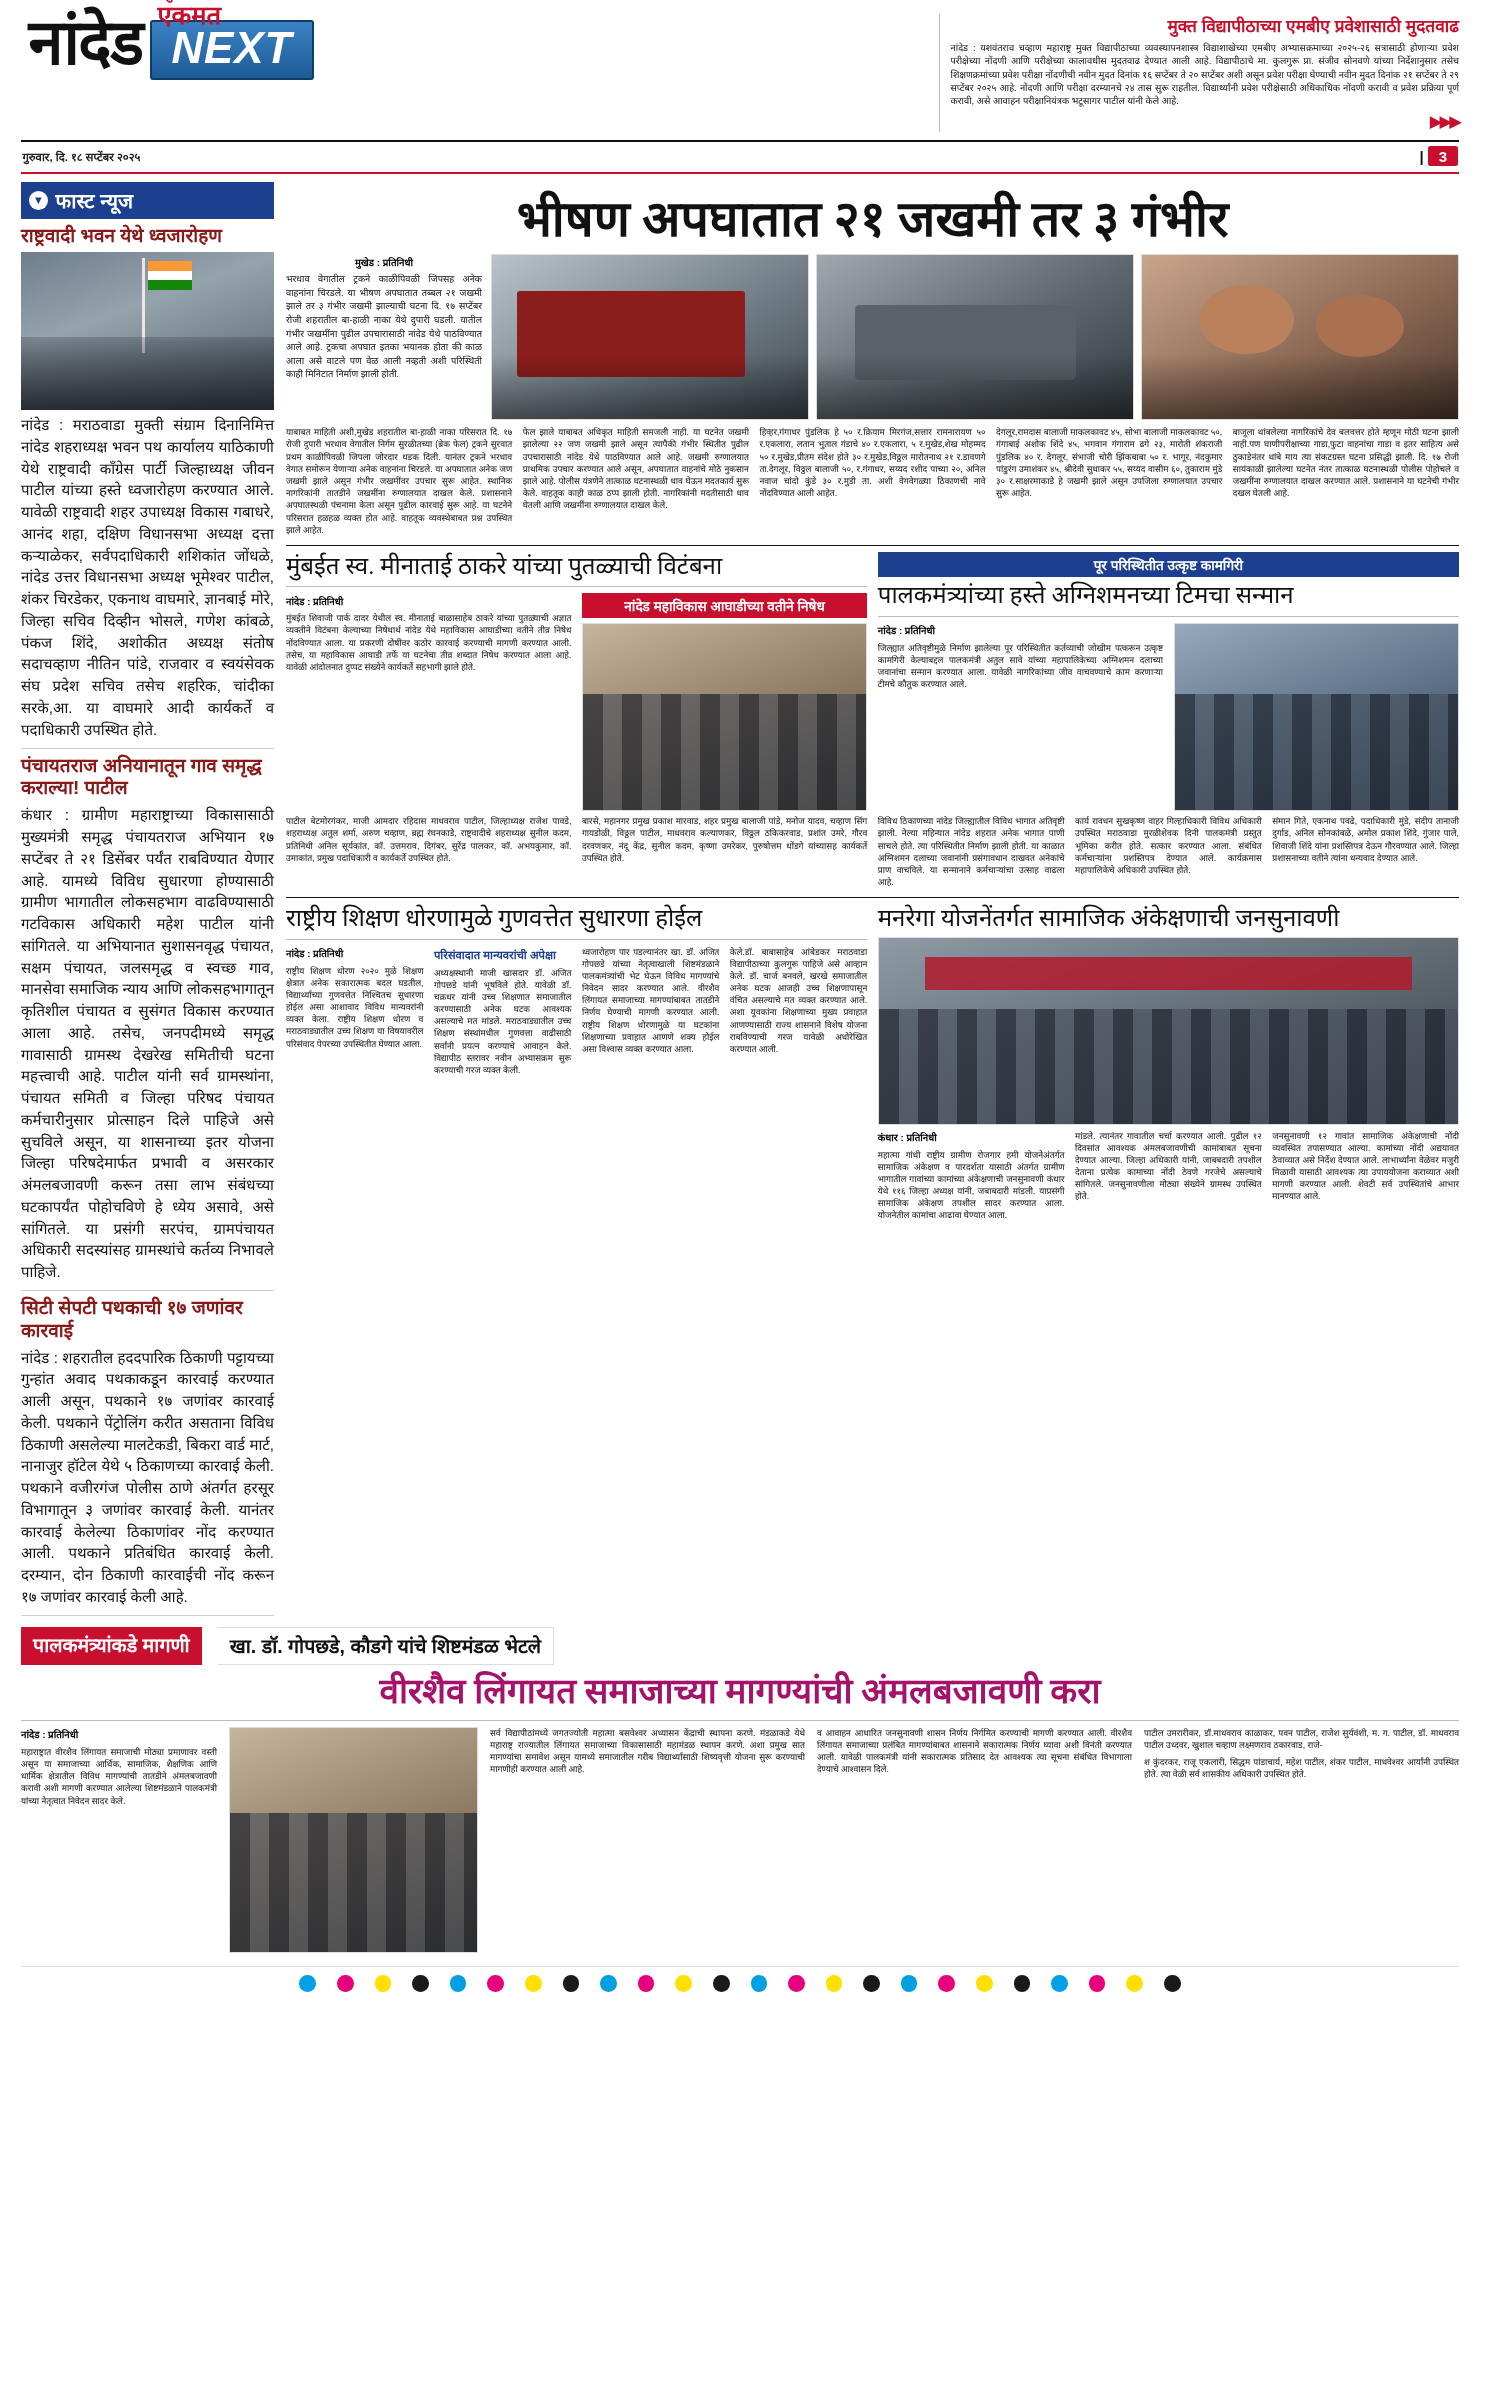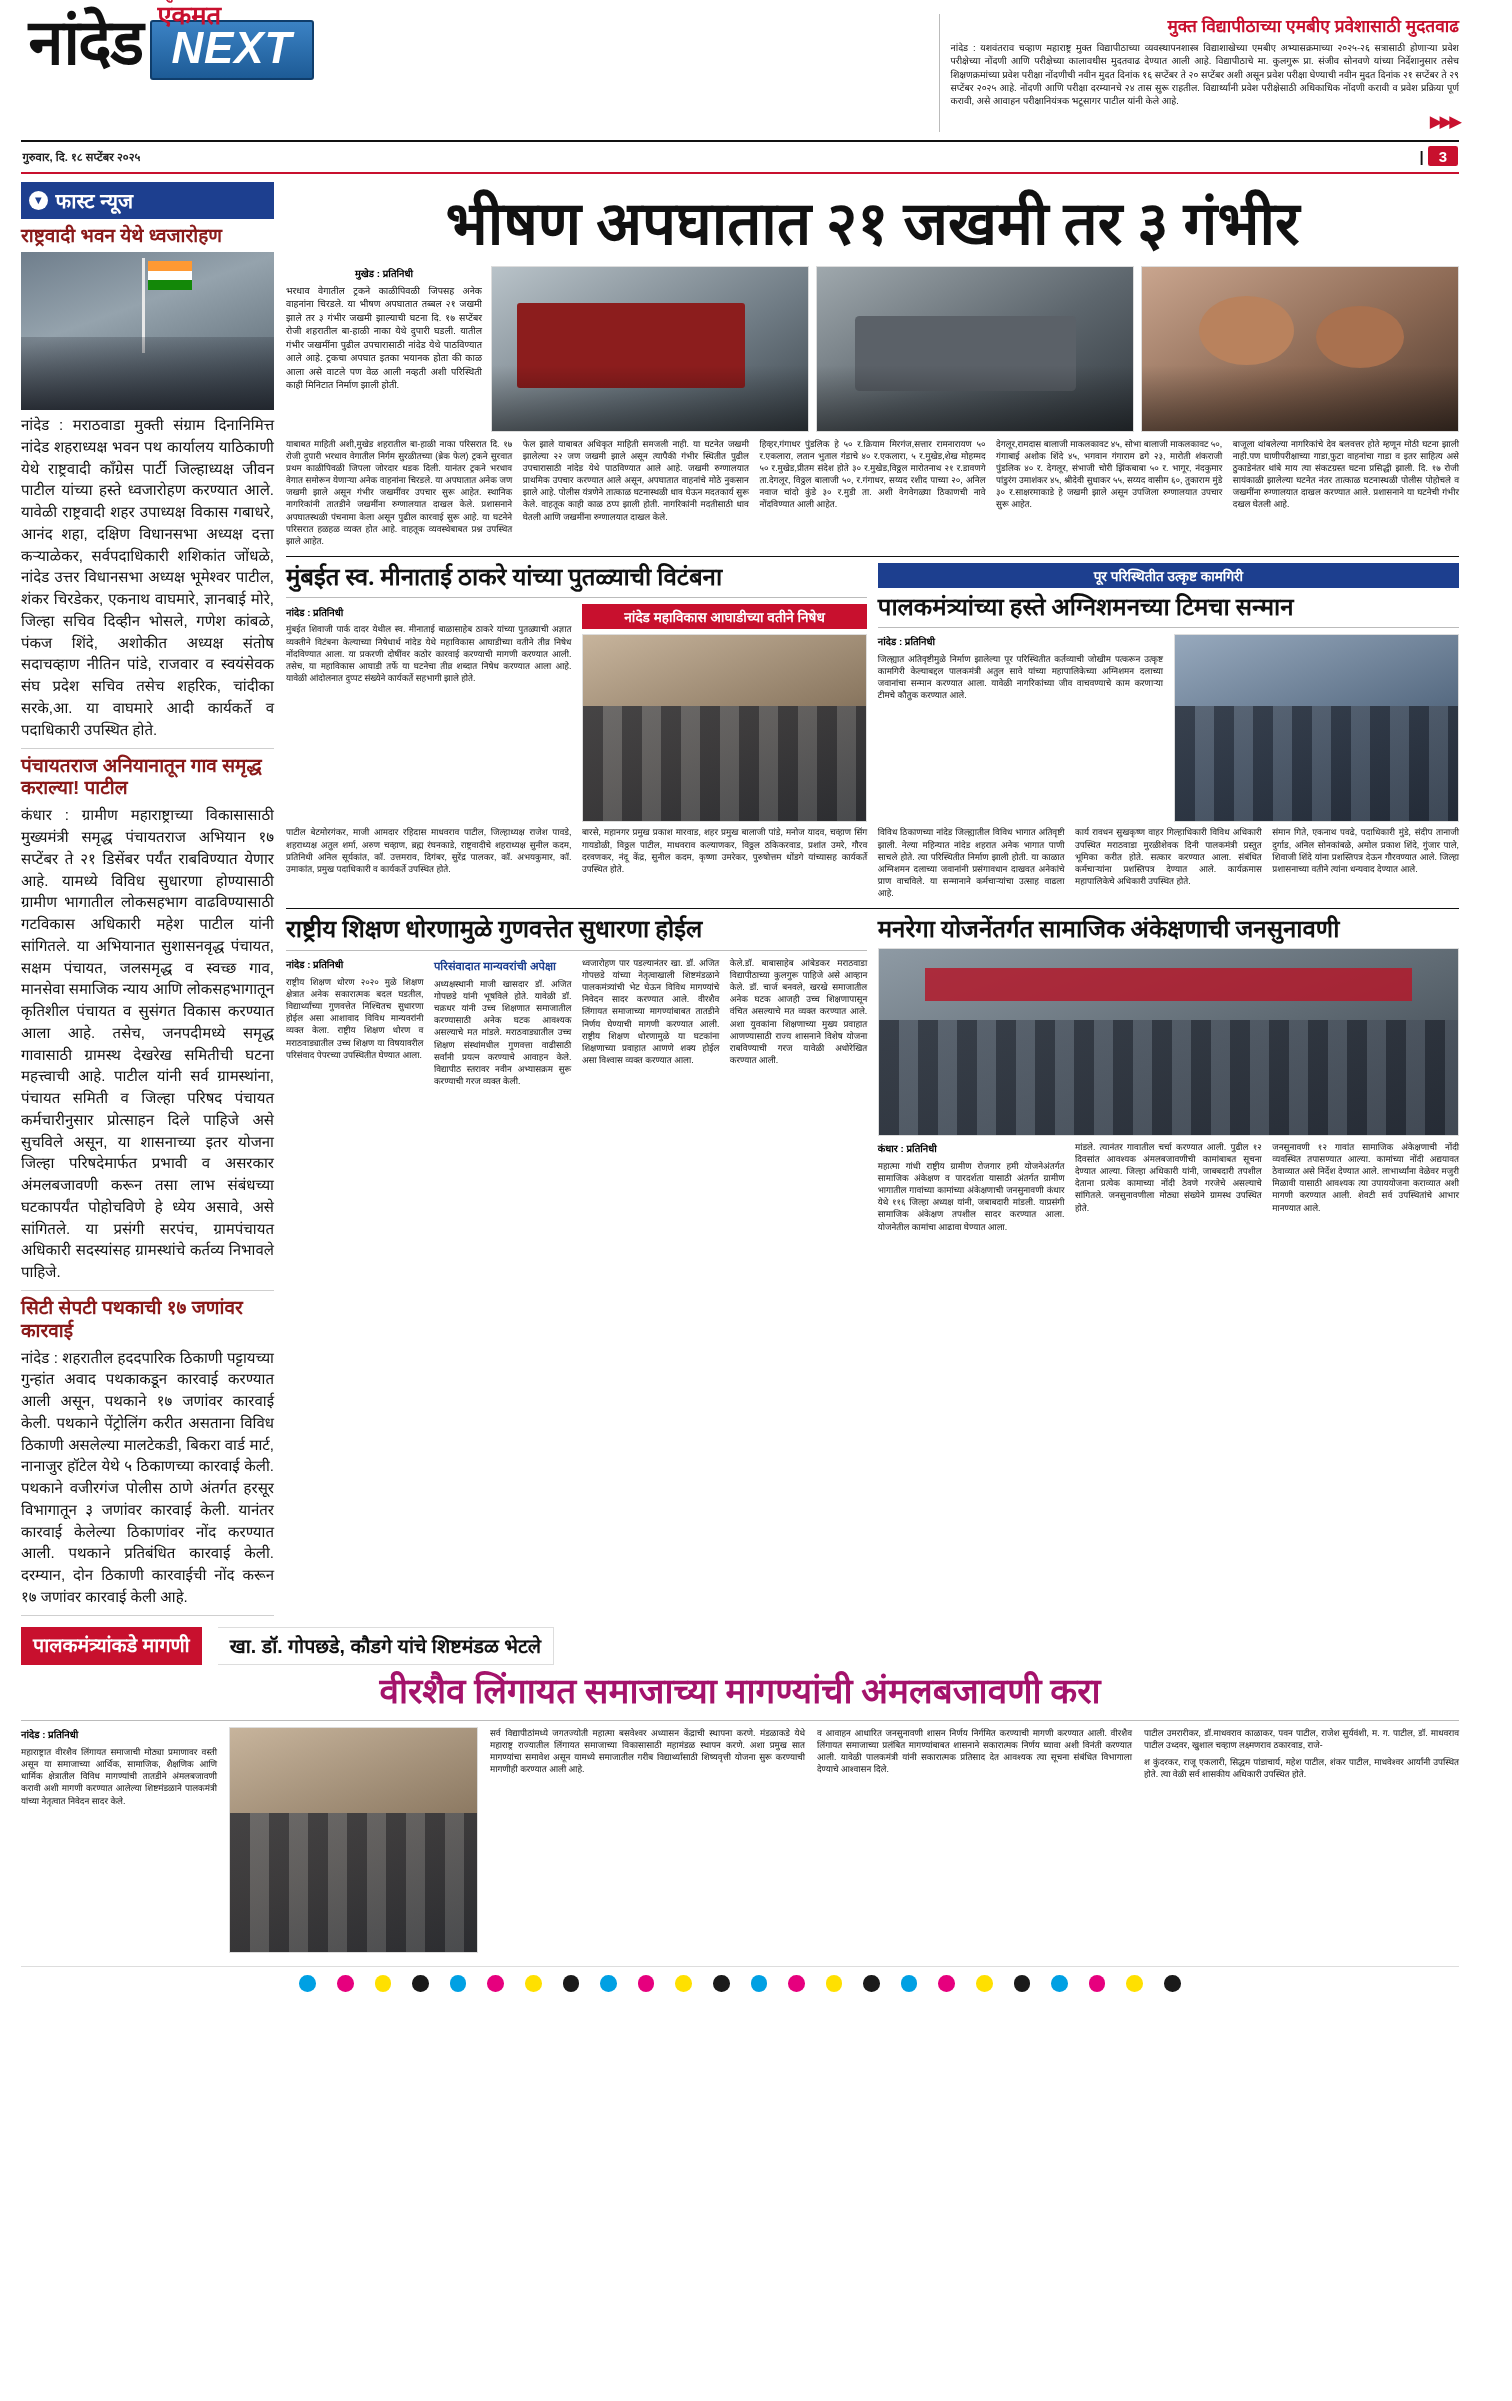--- a/index.html
+++ b/index.html
@@ -136,21 +136,21 @@
      background: linear-gradient(180deg,rgba(40,45,55,.25),rgba(25,28,35,.85)); }
   .rail-text { font-size: 15px; line-height: 1.45; text-align: justify; color:#111; }
 
   
   .kicker {
     background: #c8102e; color:#fff; text-align:center;
     font-size: 19px; font-weight: bold; padding: 4.5px 7.5px;
     border: 1.5px solid #8d0a20;
   }
   .headline {
-    font-size: 60px; font-weight: bold; text-align:center; color:#111;
+    font-size: 50px; font-weight: bold; text-align:center; color:#111;
     line-height: 1.12; margin: 9px 0 7.5px 0;
     font-family: "Liberation Serif", serif;
   }
   .lead-grid { display:grid; grid-template-columns: 196px 1fr; gap: 9px; }
   .photo-row { display:grid; grid-template-columns: repeat(3, 1fr); gap: 7.5px; }
   .ph { height: 166px; position: relative; overflow: hidden; border:0.8px solid #ddd;}
   .ph-a { background: linear-gradient(150deg,#b9c3c9,#6e7a83 60%,#3f484f); }
   .ph-b { background: linear-gradient(150deg,#9fa8ad,#5d666d 55%,#343b41); }
   .ph-c { background: linear-gradient(150deg,#c9a58e,#8d6a55 55%,#4f3b30); }
   .ph::after {
@@ -167,21 +167,21 @@
   .cols-5 { display:grid; grid-template-columns: repeat(5,1fr); gap: 10.5px; margin-top: 6px; }
   .cols-3 { display:grid; grid-template-columns: repeat(3,1fr); gap: 10.5px; margin-top: 6px; }
   .cols-2 { display:grid; grid-template-columns: repeat(2,1fr); gap: 10.5px; }
   .body-text { font-size: 9.3px; line-height: 1.46; text-align: justify; color:#111; }
   .body-text.small { font-size: 8.7px; line-height: 1.4; }
 
   .rule { border-top: 1.5px solid #111; margin: 9px 0 6px 0; }
   .rule-thin { border-top: 0.8px solid #bbb; margin: 6px 0; }
 
   .sec-head {
-    font-size: 24px; font-weight: bold; color:#111; line-height:1.18;
+    font-size: 24px; font-weight: normal; color:#111; line-height:1.18;
     font-family: "Liberation Serif", serif;
   }
   .sec-sub { font-size: 11.3px; font-weight:bold; color:#1d3f8f; margin-top:1.5px;}
   .ribbon {
     background:#c8102e; color:#fff; font-weight:bold; font-size:13.6px;
     padding:3px 7.5px; display:inline-block;
   }
   .ribbon-dark { background:#1d3f8f; }
 
   .mid-photo {

